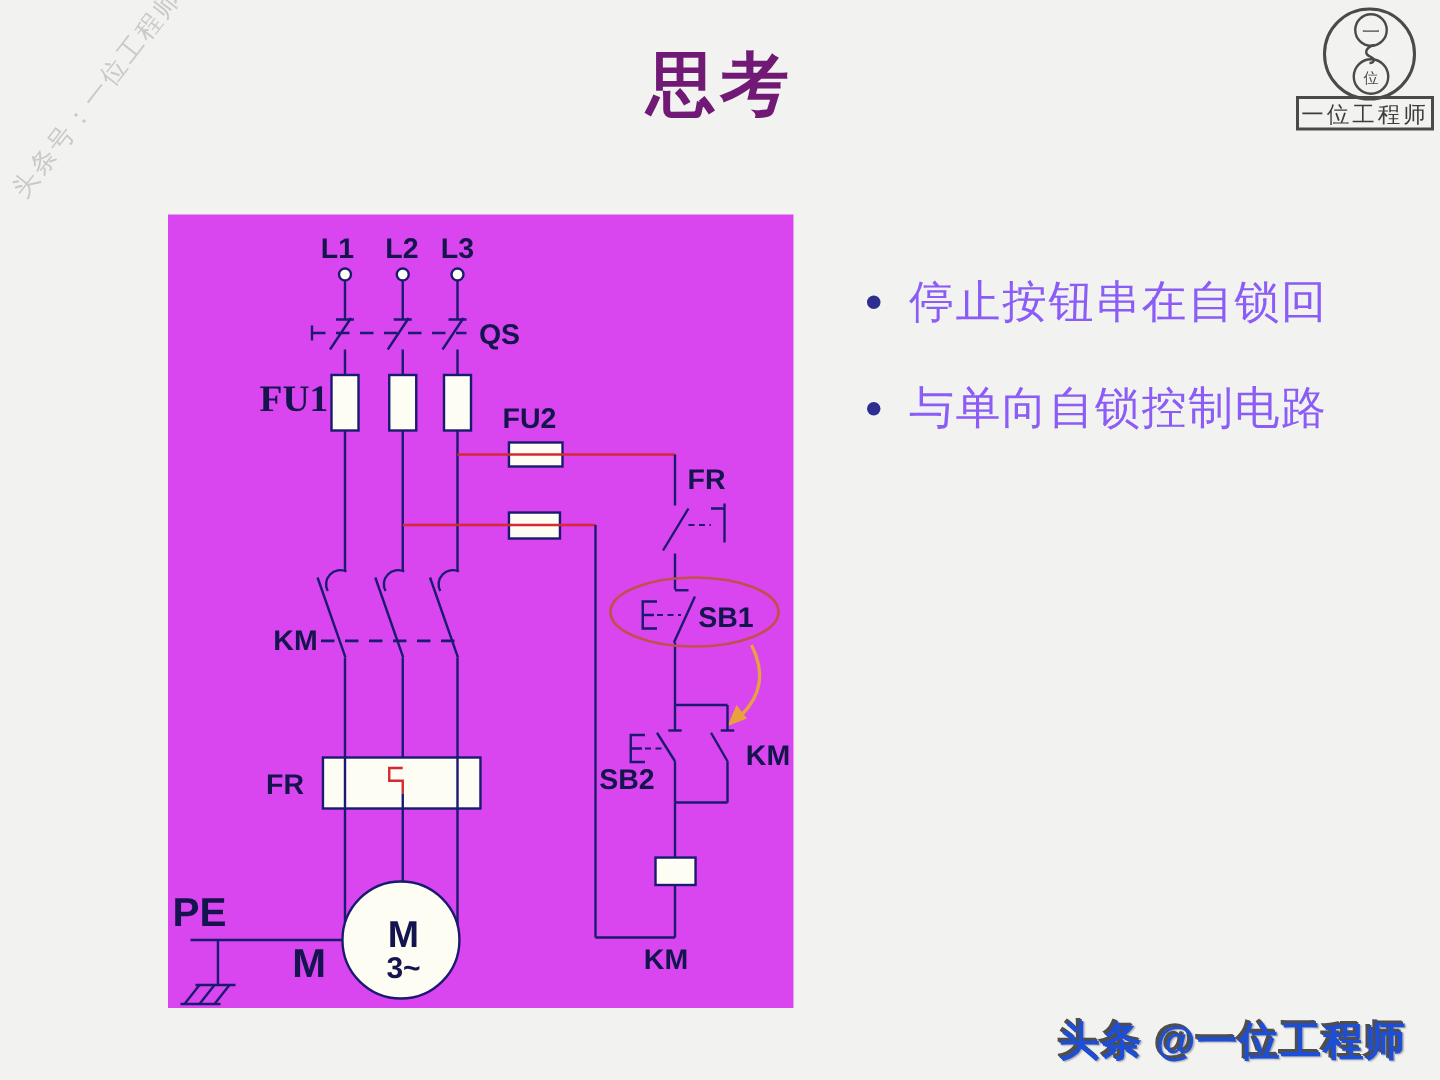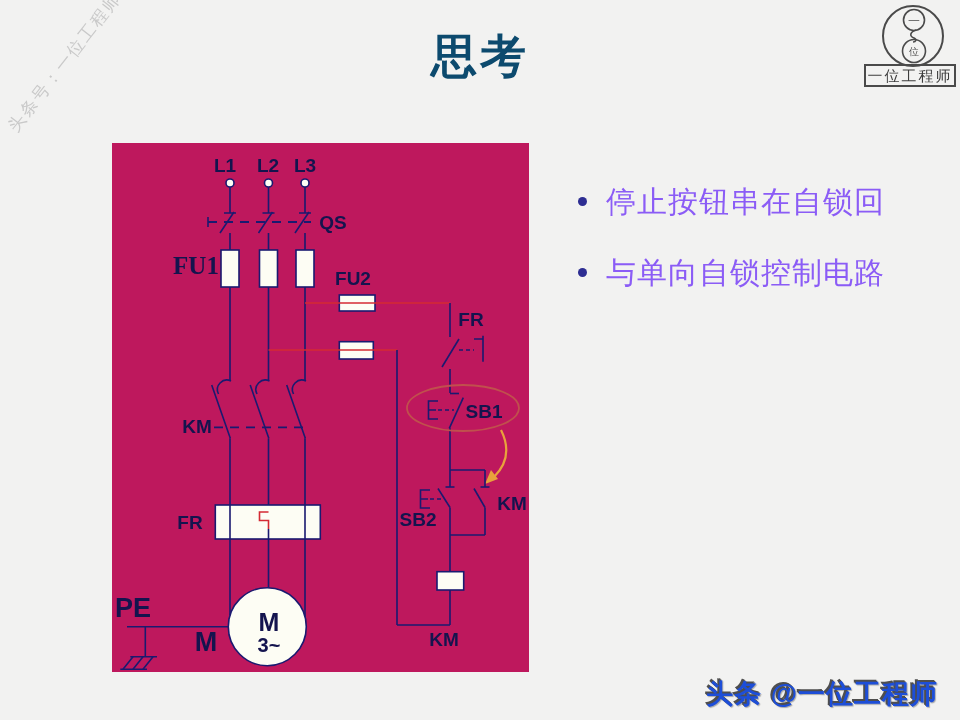--- a/index.html
+++ b/index.html
@@ -5,34 +5,34 @@
   html,body{margin:0;padding:0;}
   body{width:960px;height:720px;background:#f2f2f1;overflow:hidden;
        font-family:"Liberation Sans", sans-serif;position:relative;}
   .page{position:absolute;inset:0;width:960px;height:720px;}
 
   .watermark{position:absolute;left:12px;top:118px;color:#c9c9c9;font-size:17px;
              letter-spacing:2px;white-space:nowrap;transform:rotate(-52deg);
              transform-origin:0 50%;}
 
   .title{position:absolute;left:0;top:26px;width:960px;text-align:center;
-         font-size:46px;font-weight:bold;color:#0c4a6e;letter-spacing:3px;}
+         font-size:46px;font-weight:bold;color:#701a75;letter-spacing:3px;}
 
   .logo{position:absolute;left:858px;top:2px;width:100px;height:92px;}
 
   .bullets{position:absolute;left:578px;top:180px;width:340px;}
   .bullet-item{display:flex;margin-bottom:27px;}
   .bullet-dot{flex:0 0 9px;width:9px;height:9px;border-radius:50%;
               background:#2d2d92;margin:17px 19px 0 0;}
   .bullet-text{font-size:30px;line-height:1.47;color:#8b5cf6;font-weight:500;
                letter-spacing:1px;}
   .bullet-text span{display:block;}
 
   .diagram{position:absolute;left:112px;top:143px;width:417px;height:529px;
-           background:#be185d;}
+           background:#d946ef;}
 
   .footer{position:absolute;right:22px;top:676px;font-size:27px;font-weight:bold;
           color:#1d4ed8;letter-spacing:1px;
           text-shadow:-2px -2px 0 #4e4e4e,-1px -1px 0 #4e4e4e,1px 1px 1px #a8a8a8;}
 
   
   .w{stroke:#1a1a70;fill:none;stroke-width:1.6;}
   .wd{stroke:#1a1a70;fill:none;stroke-width:1.8;stroke-dasharray:9,7;}
   .wl{stroke:#1a1a70;fill:none;stroke-width:1.3;stroke-dasharray:4,3;}
   .red{stroke:#d42a33;fill:none;stroke-width:1.6;}

